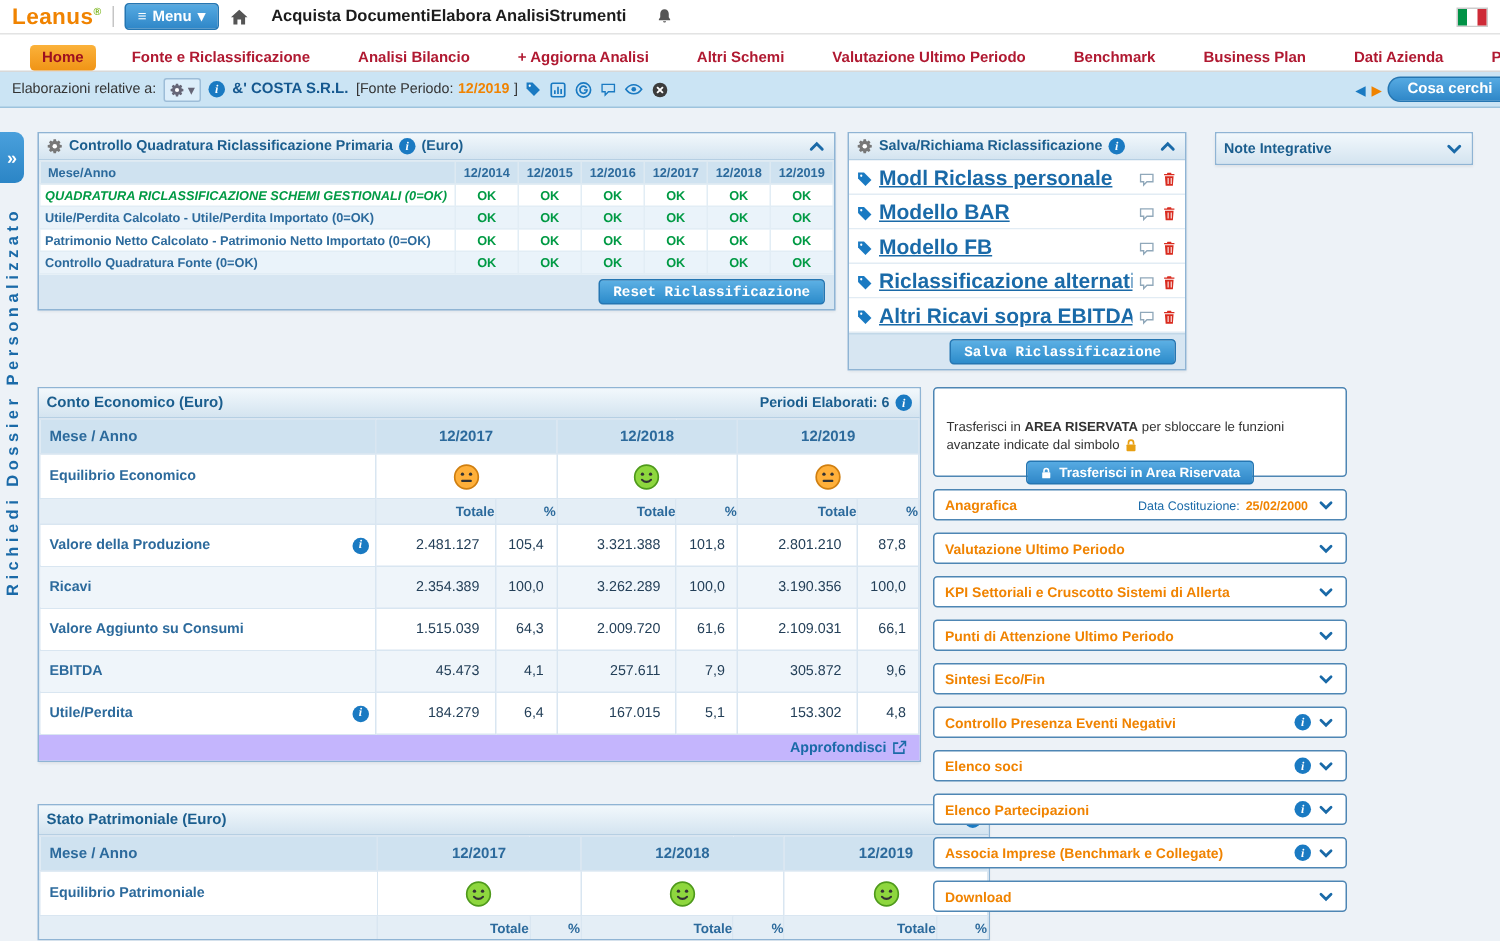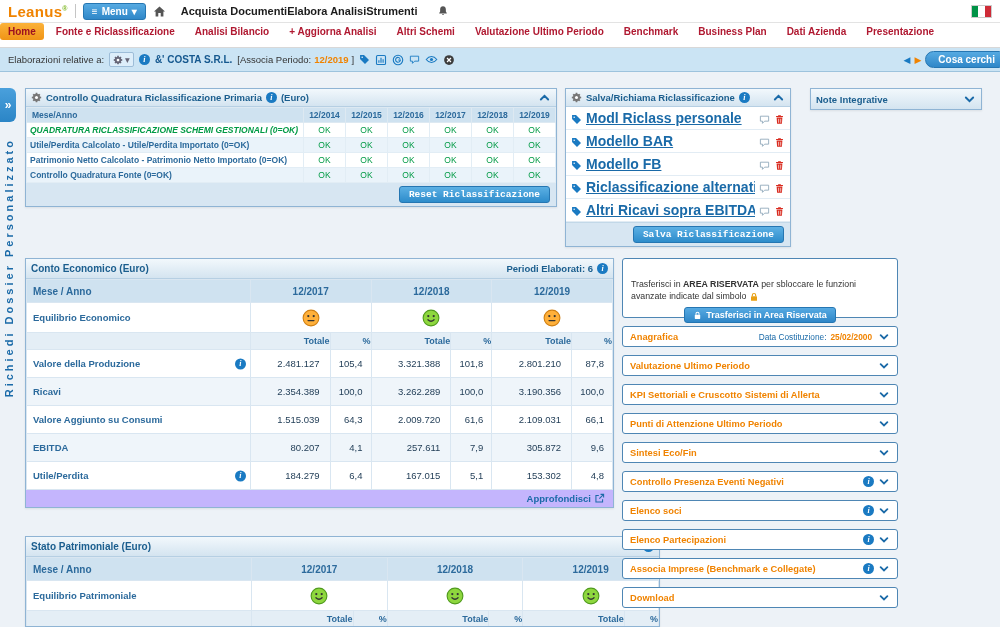--- a/index.html
+++ b/index.html
@@ -15,21 +15,21 @@
 .vsep{width:0;height:14px;border-left:1px solid #c5c5c5}
 .menu-btn{display:inline-flex;align-items:center;gap:4px;background:linear-gradient(#56aae2,#2f87c8);border:1px solid #2576b2;border-radius:3px;color:#fff;font-size:10px;font-weight:bold;padding:2px 8px;font-family:inherit;cursor:pointer}
 .home-ico{color:#555}
 .top-menu{display:flex;margin-left:8px}
 .tmi{color:#1c1c1c;font-weight:bold;font-size:11px;cursor:pointer;white-space:nowrap}
 .bell{color:#555;margin-left:12px;cursor:pointer}
 .flag{margin-left:auto;width:21px;height:13px;display:flex;border:1px solid #ccc}
 .flag i{flex:1}.flag i:nth-child(1){background:#009246}.flag i:nth-child(2){background:#fff}.flag i:nth-child(3){background:#ce2b37}
 
 
-.navbar{position:absolute;left:0;top:23px;width:1000px;height:25px;background:#fff;display:flex;align-items:flex-start;padding:0 0;gap:4px;border-bottom:1px solid #d8d8d8;z-index:5}
+.navbar{position:absolute;left:0;top:23px;width:1000px;height:25px;background:#fff;display:flex;align-items:flex-end;padding:0 20px;gap:16px;border-bottom:1px solid #d8d8d8;z-index:5}
 .nav-item{color:#b01931;font-weight:bold;font-size:10px;padding:3px 8px;white-space:nowrap}
 .nav-item.active{background:linear-gradient(#fbb23a,#f09416);border-radius:3px;color:#9d1020}
 
 
 .toolbar{position:absolute;left:0;top:48px;width:1000px;height:24px;background:#cbe4f4;border-bottom:1px solid #9dc3dd;display:flex;align-items:center;padding:0 8px;gap:5px;font-size:9.5px;color:#333;z-index:4}
 .gear-box{display:inline-flex;align-items:center;gap:2px;background:#ddeefa;border:1px solid #9dbdd8;border-radius:2px;padding:1px 3px;color:#667;cursor:pointer}
 .info-icon{display:inline-flex;align-items:center;justify-content:center;min-width:11px;width:11px;height:11px;background:#1a7ac2;color:#fff;border-radius:50%;font-size:8px;font-weight:bold;font-style:italic;font-family:"Liberation Serif",serif;line-height:1;cursor:pointer}
 .company{color:#15588f;font-weight:bold;font-size:10px;white-space:nowrap}
 .period{display:inline-flex;align-items:center;gap:3px;white-space:nowrap}
 .period-orange{color:#f08300;font-weight:bold}
@@ -49,21 +49,21 @@
 .ph-gear{color:#777}
 .chev{color:#1a6aa8;margin-left:auto;display:inline-flex;cursor:pointer}
 
 
 .quadratura{left:25px;top:88px;width:532px;background:#d7e6f2}
 .q-table{width:100%;border-collapse:collapse;font-size:8.5px;background:#fff}
 .q-table th{background:#cfe2f0;color:#2c6a9c;padding:2px 3px;border:1px solid #dde9f2}
 .q-table th.q-label-h{text-align:left;padding-left:5px}
 .q-table td{border:1px solid #e2edf5;padding:2px 3px}
 .q-label{color:#2c6a9c;font-weight:bold;text-align:left;padding-left:5px}
-.q-val{color:#009a44;font-weight:normal;text-align:center;width:42px}
+.q-val{color:#009a44;font-weight:bold;text-align:center;width:42px}
 .q-table tr.alt td{background:#eaf3fa}
 .q-table tr.emph .q-label{color:#009a44;font-style:italic}
 .q-foot{padding:3px 6px;text-align:right}
 .blue-btn{background:linear-gradient(#5cb0e4,#2d8ccb);color:#fff;border:1px solid #2576b2;border-radius:3px;font-size:9.5px;font-weight:bold;padding:2px 9px;font-family:Liberation Mono, monospace;cursor:pointer}
 
 
 .salva{left:565px;top:88px;width:226px}
 .salva-item{display:flex;align-items:center;gap:4px;padding:3px 5px;border-bottom:1px solid #e2ecf4;font-size:14px;background:#fff}
 .salva-link{color:#1a6aa8;font-weight:bold;text-decoration:underline;flex:1;white-space:nowrap;overflow:hidden}
 .ic-tag{color:#1a7ac2;min-width:11px}
@@ -156,21 +156,21 @@
   <span class="gear-box">
       <svg viewBox="0 0 16 16" width="10" height="10">
         <path fill="currentColor" d="M6.8 1.2h2.4l.3 1.8.9.4 1.5-1 1.7 1.7-1 1.5.4.9 1.8.3v2.4l-1.8.3-.4.9 1 1.5-1.7 1.7-1.5-1-.9.4-.3 1.8H6.8l-.3-1.8-.9-.4-1.5 1-1.7-1.7 1-1.5-.4-.9-1.8-.3V6.8l1.8-.3.4-.9-1-1.5 1.7-1.7 1.5 1 .9-.4.3-1.8z"></path>
         <circle cx="8" cy="8" r="2.2" fill="#fff"></circle>
       </svg>
       <span>▾</span>
     </span>
   <span class="info-icon">i</span>
   <span class="company">&amp;' COSTA S.R.L.</span>
   <span class="period">
-      <span>[Associa Periodo:</span>
+      <span>[Fonte Periodo:</span>
       <b class="period-orange">12/2019</b>
       <span>]</span>
     </span>
   <span class="tb-ic"><svg viewBox="0 0 16 16" width="11" height="11">
         <path fill="currentColor" d="M1.5 1.5h5.8l7.2 7.2-5.8 5.8-7.2-7.2V1.5z"></path>
         <circle cx="4.6" cy="4.6" r="1.1" fill="#fff"></circle>
       </svg></span>
   <span class="tb-ic"><svg viewBox="0 0 16 16" width="12" height="12">
         <rect x="2" y="2" width="12" height="12" rx="1.5" fill="none" stroke="currentColor" stroke-width="1.5"></rect>
         <path stroke="currentColor" stroke-width="1.5" d="M5.2 11.5V8.3M8 11.5V5M10.8 11.5V7"></path>
@@ -430,21 +430,21 @@
           <td class="label-cell">Valore Aggiunto su Consumi</td>
           <td class="num">1.515.039</td>
           <td class="pct">64,3</td>
           <td class="num">2.009.720</td>
           <td class="pct">61,6</td>
           <td class="num">2.109.031</td>
           <td class="pct">66,1</td>
         </tr>
         <tr class="data-row alt">
           <td class="label-cell">EBITDA</td>
-          <td class="num">80.207</td>
+          <td class="num">45.473</td>
           <td class="pct">4,1</td>
           <td class="num">257.611</td>
           <td class="pct">7,9</td>
           <td class="num">305.872</td>
           <td class="pct">9,6</td>
         </tr>
         <tr class="data-row">
           <td class="label-cell">Utile/Perdita<span class="info-icon">i</span></td>
           <td class="num">184.279</td>
           <td class="pct">6,4</td>

